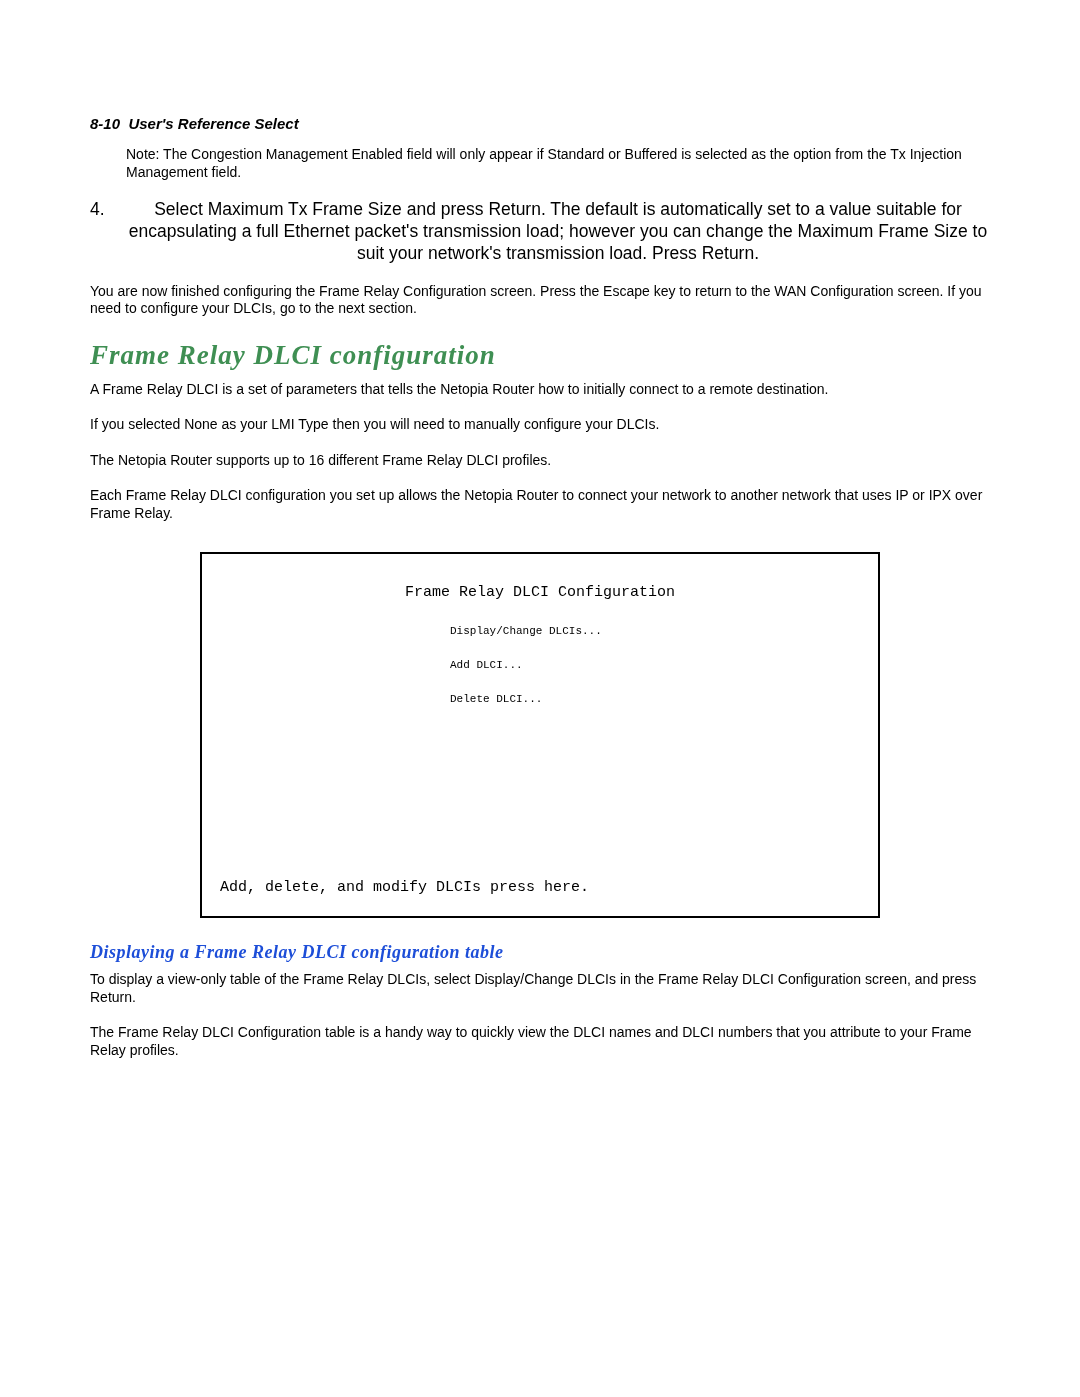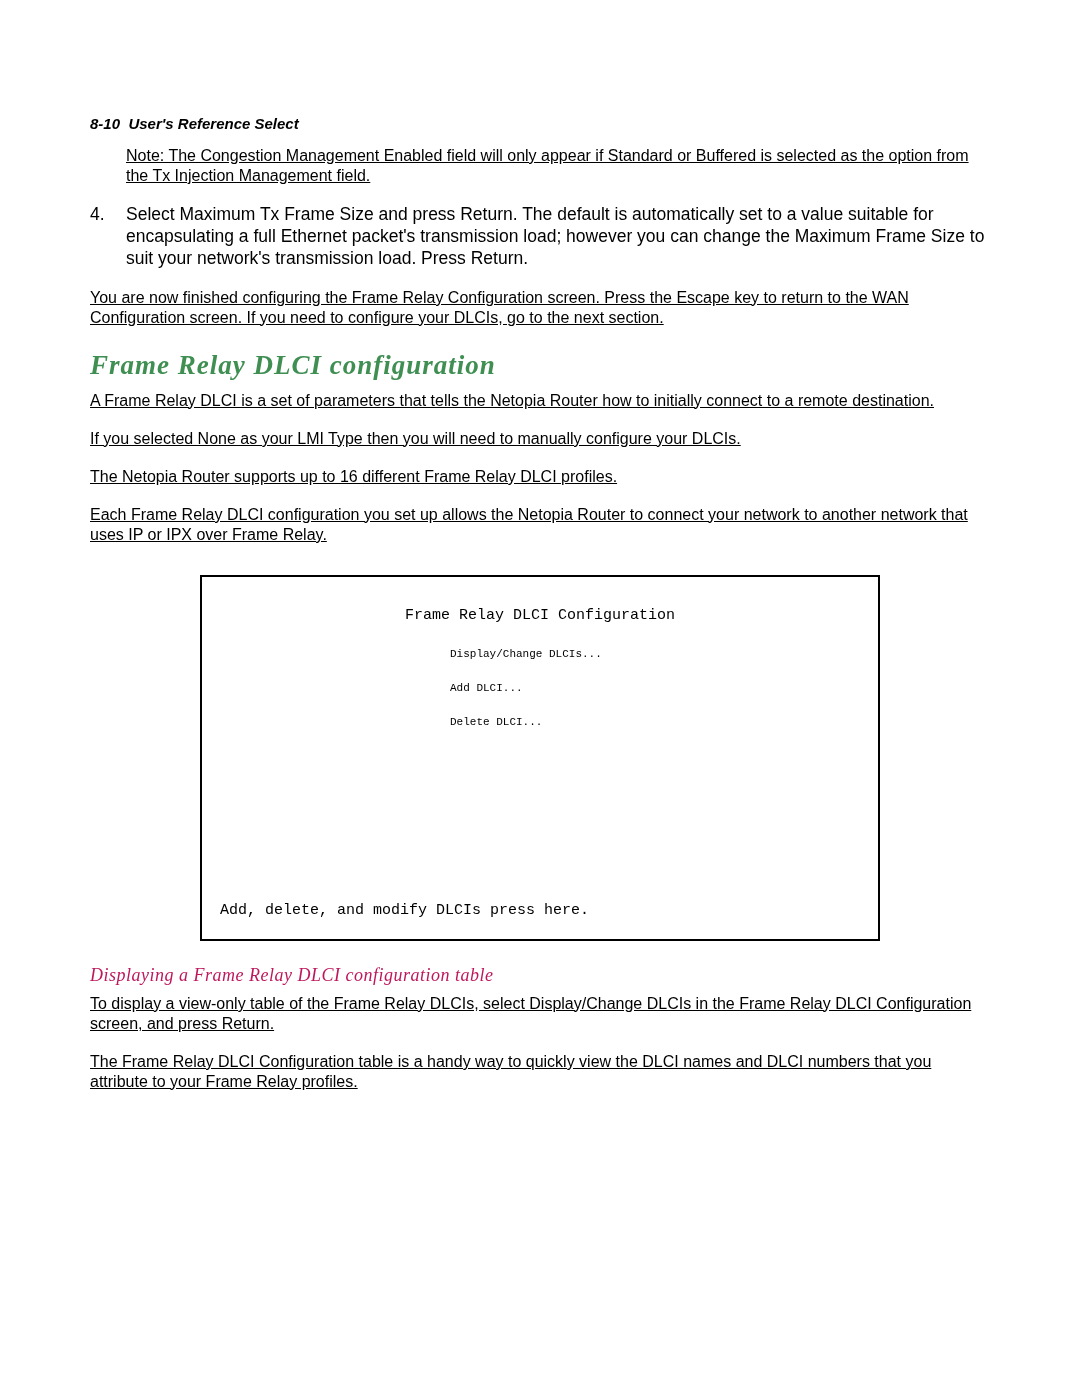--- a/index.html
+++ b/index.html
@@ -13,41 +13,41 @@
   .page {
     padding: 115px 90px 90px 90px;
   }
   .page-header {
     font-size: 15px;
     font-weight: bold;
     font-style: italic;
     margin-bottom: 14px;
   }
   .body-text {
-    font-size: 16px;
+    font-size: 14px;
     line-height: 1.25;
     margin-bottom: 18px;
-    text-decoration: underline;
   }
   .note-text {
     margin-left: 36px;
   }
   .numbered-item {
     display: flex;
     align-items: flex-start;
     margin-bottom: 18px;
   }
   .numbered-item .num {
     width: 36px;
     flex: 0 0 36px;
     font-size: 17.5px;
   }
   .numbered-item .itxt {
     font-size: 17.5px;
     line-height: 1.25;
+    text-align: center;
   }
   h2.section-title {
     font-family: Georgia, 'Times New Roman', serif;
     font-style: italic;
     font-weight: bold;
     color: #3f8f53;
     font-size: 27px;
     letter-spacing: 1px;
     margin: 22px 0 10px 0;
   }
@@ -76,22 +76,22 @@
   .term-footer {
     font-family: 'Courier New', Courier, monospace;
     font-size: 15px;
     position: absolute;
     left: 18px;
     bottom: 20px;
   }
   h3.sub-title {
     font-family: Georgia, 'Times New Roman', serif;
     font-style: italic;
-    font-weight: normal;
-    color: #be185d;
+    font-weight: bold;
+    color: #1d4ed8;
     font-size: 18px;
     letter-spacing: 0.5px;
     margin: 16px 0 8px 0;
   }
 </style>
 </head>
 <body>
 
 <div class="page">
 

